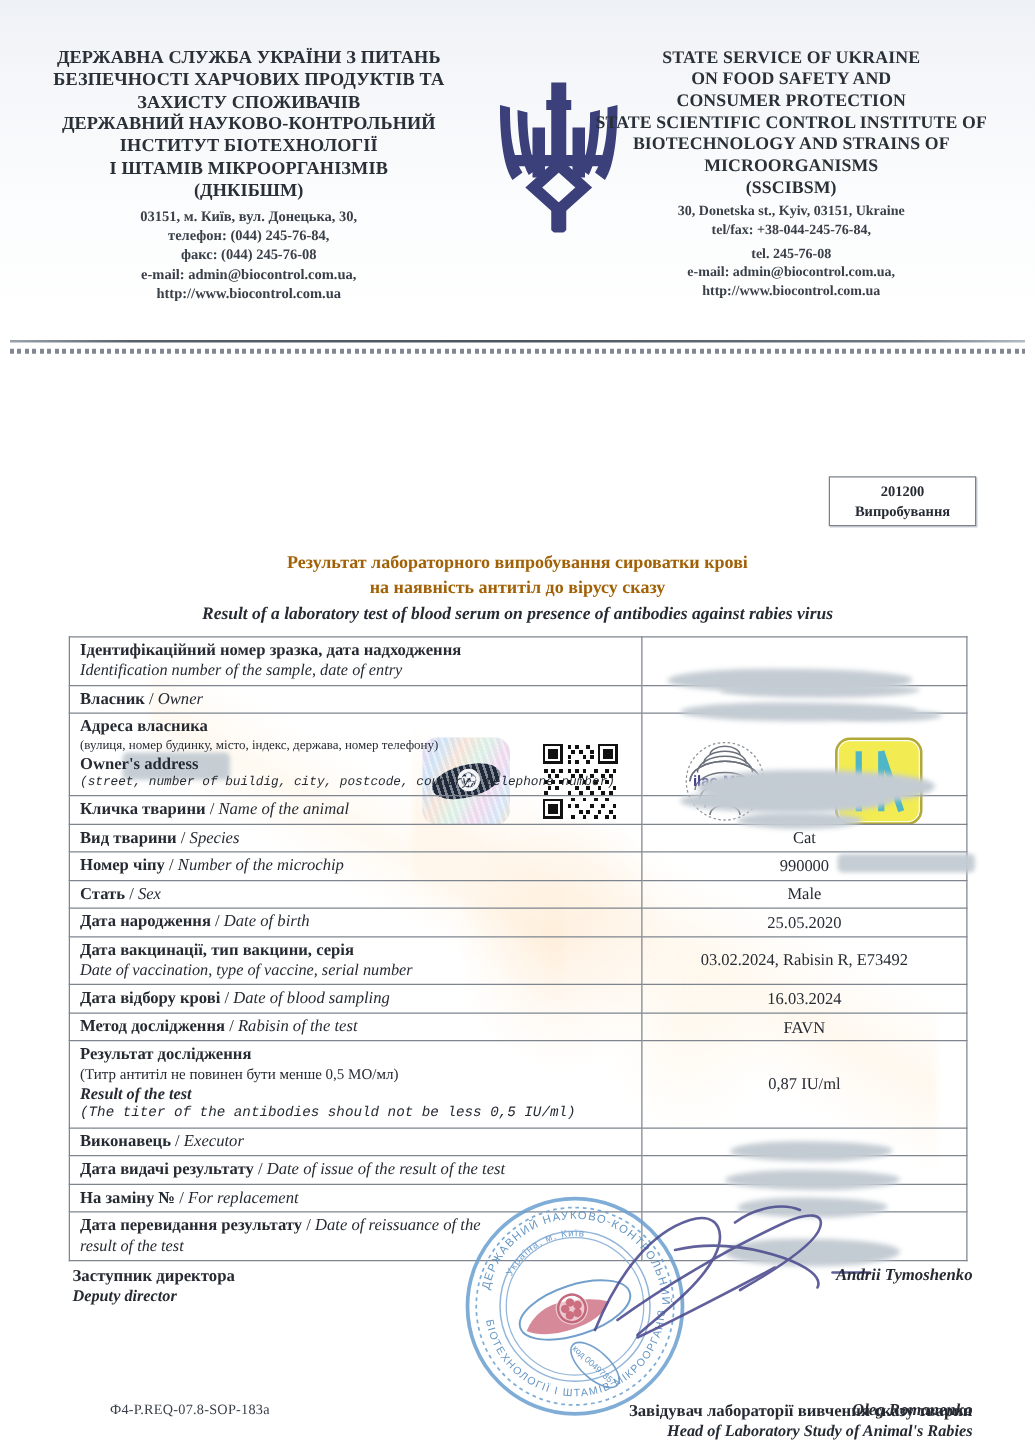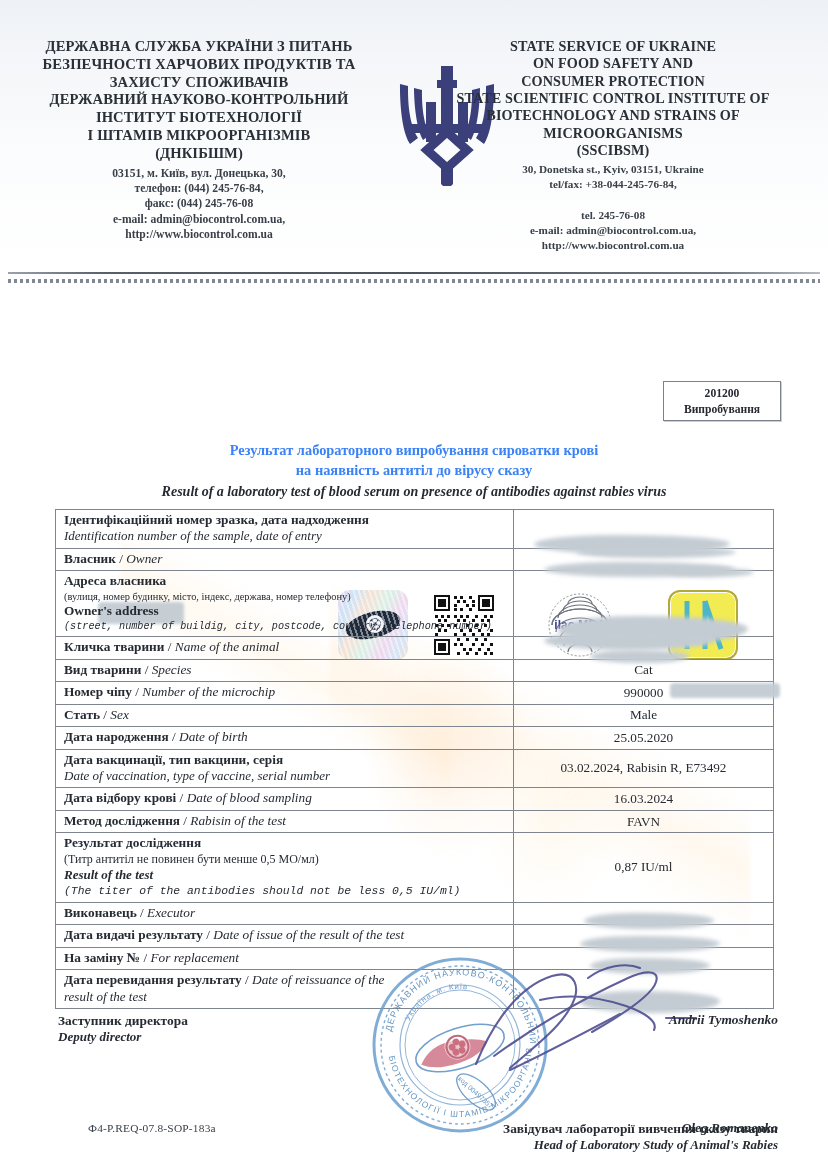--- a/index.html
+++ b/index.html
@@ -27,21 +27,21 @@
   }
 
   
   .header{
     position:absolute;left:0;top:0;width:828px;height:262px;
     background:linear-gradient(180deg,#eef1f6 0%, #f4f6f9 22%, #fbfcfd 60%, #ffffff 100%);
   }
   .hdr-inner{position:relative;width:100%;height:100%;}
   .hdr-col{position:absolute;top:38px;text-align:center;line-height:1.22;}
   .hdr-left{left:14px;width:370px;}
-  .hdr-right{left:428px;width:370px;}
+  .hdr-right{left:448px;width:370px;}
   .hdr-col .big{
     font-weight:bold;font-size:14.6px;letter-spacing:.1px;color:#2a3038;
   }
   .hdr-col .big.l2{font-size:14.6px;}
   .hdr-col .small{
     font-size:11.6px;font-weight:bold;color:#3a4049;margin-top:3px;line-height:1.33;
   }
   .hdr-right .big{font-size:14.2px;}
   .hdr-right .small{font-size:11.2px;}
 
@@ -85,21 +85,21 @@
   .numbox{
     position:absolute;left:663px;top:381px;width:118px;height:40px;
     border:1px solid #7b828c;background:#fff;
     text-align:center;font-weight:bold;font-size:11.6px;color:#262b33;
     line-height:1.35;padding-top:4px;box-sizing:border-box;
     box-shadow:1px 1px 0 #c9ced5;
   }
 
   
   .title-block{position:absolute;left:0;top:440px;width:828px;text-align:center;}
-  .title-ua{font-weight:bold;font-size:14.4px;line-height:1.42;color:#3b82f6;}
+  .title-ua{font-weight:bold;font-size:14.4px;line-height:1.42;color:#a16207;}
   .title-en{font-style:italic;font-weight:bold;font-size:14px;margin-top:3px;color:#262b33;}
 
   
   .tbl{
     position:absolute;left:55px;top:509px;width:718px;
     border-collapse:collapse;table-layout:fixed;padding-left:44px;
   }
   .tbl td{
     border:1px solid #7e858f;
     vertical-align:top;
@@ -190,21 +190,21 @@
       <div class="hdr-col hdr-right">
         <div class="big">STATE SERVICE OF UKRAINE</div>
         <div class="big">ON FOOD SAFETY AND</div>
         <div class="big">CONSUMER PROTECTION</div>
         <div class="big">STATE SCIENTIFIC CONTROL INSTITUTE OF</div>
         <div class="big">BIOTECHNOLOGY AND STRAINS OF</div>
         <div class="big">MICROORGANISMS</div>
         <div class="big">(SSCIBSM)</div>
         <div class="small">30, Donetska st., Kyiv, 03151, Ukraine</div>
         <div class="small" style="margin-top:0">tel/fax: +38-044-245-76-84,</div>
-        <div class="small" style="margin-top:16px">tel. 245-76-08</div>
+        <div class="small" style="margin-top:4px">tel. 245-76-08</div>
         <div class="small" style="margin-top:0">e-mail: admin@biocontrol.com.ua,</div>
         <div class="small" style="margin-top:0">http://www.biocontrol.com.ua</div>
       </div>
 
     </div>
   </div>
 
   <div class="sep-solid"></div>
   <div class="sep-dotted"></div>
 

